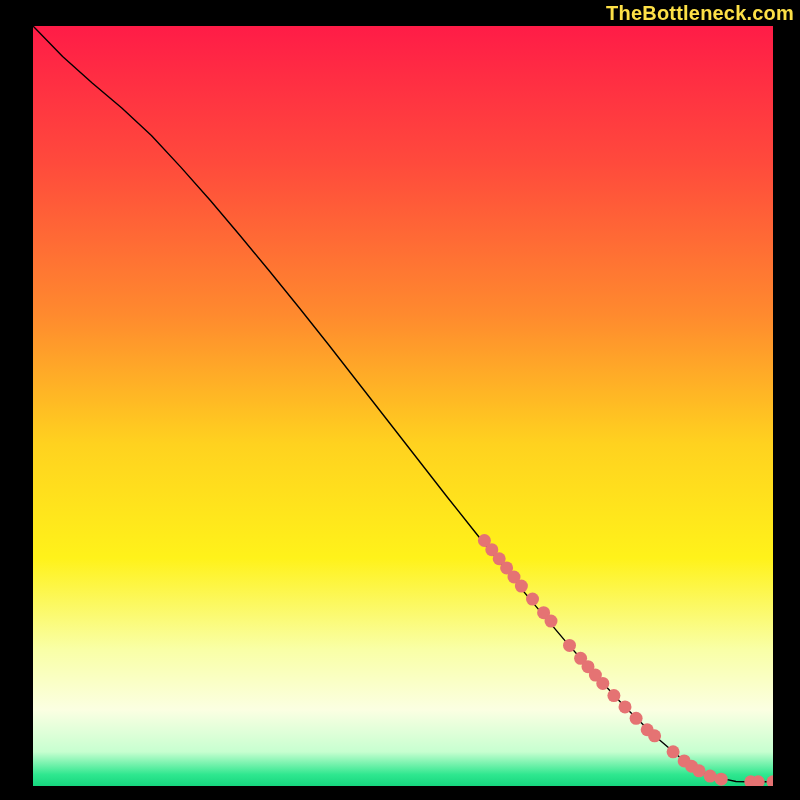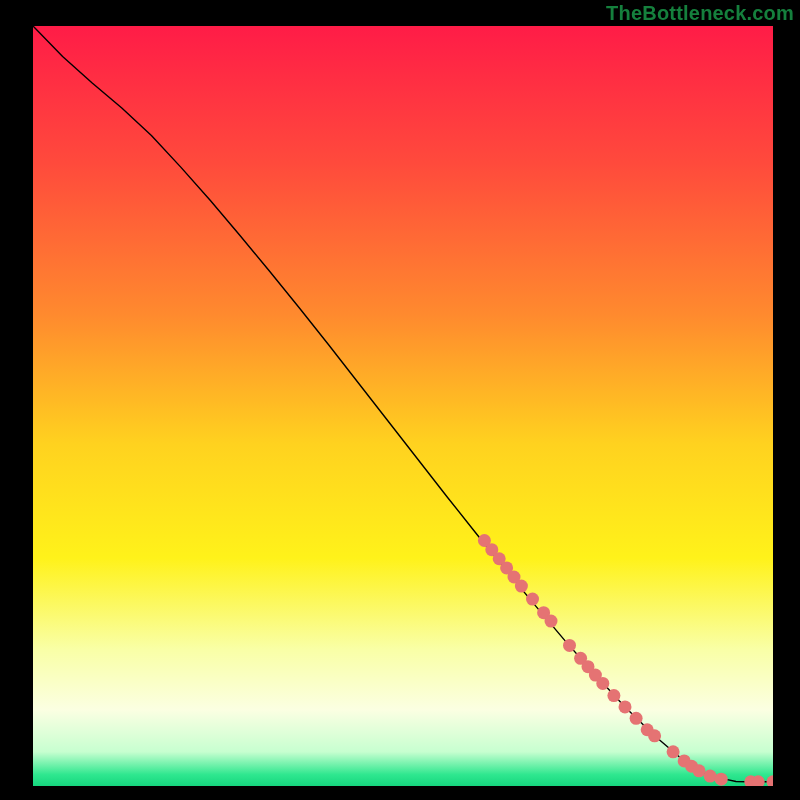--- a/index.html
+++ b/index.html
@@ -10,21 +10,21 @@
     height: 800px;
     background: #000;
   }
   .watermark {
     position: absolute;
     top: 2px;
     right: 6px;
     font-family: Arial, Helvetica, sans-serif;
     font-size: 20px;
     font-weight: 600;
-    color: #15803d;
+    color: #fde047;
     letter-spacing: 0.2px;
   }
   .plot {
     position: absolute;
     left: 33px;
     top: 26px;
     width: 740px;
     height: 760px;
   }
   svg { display: block; }

